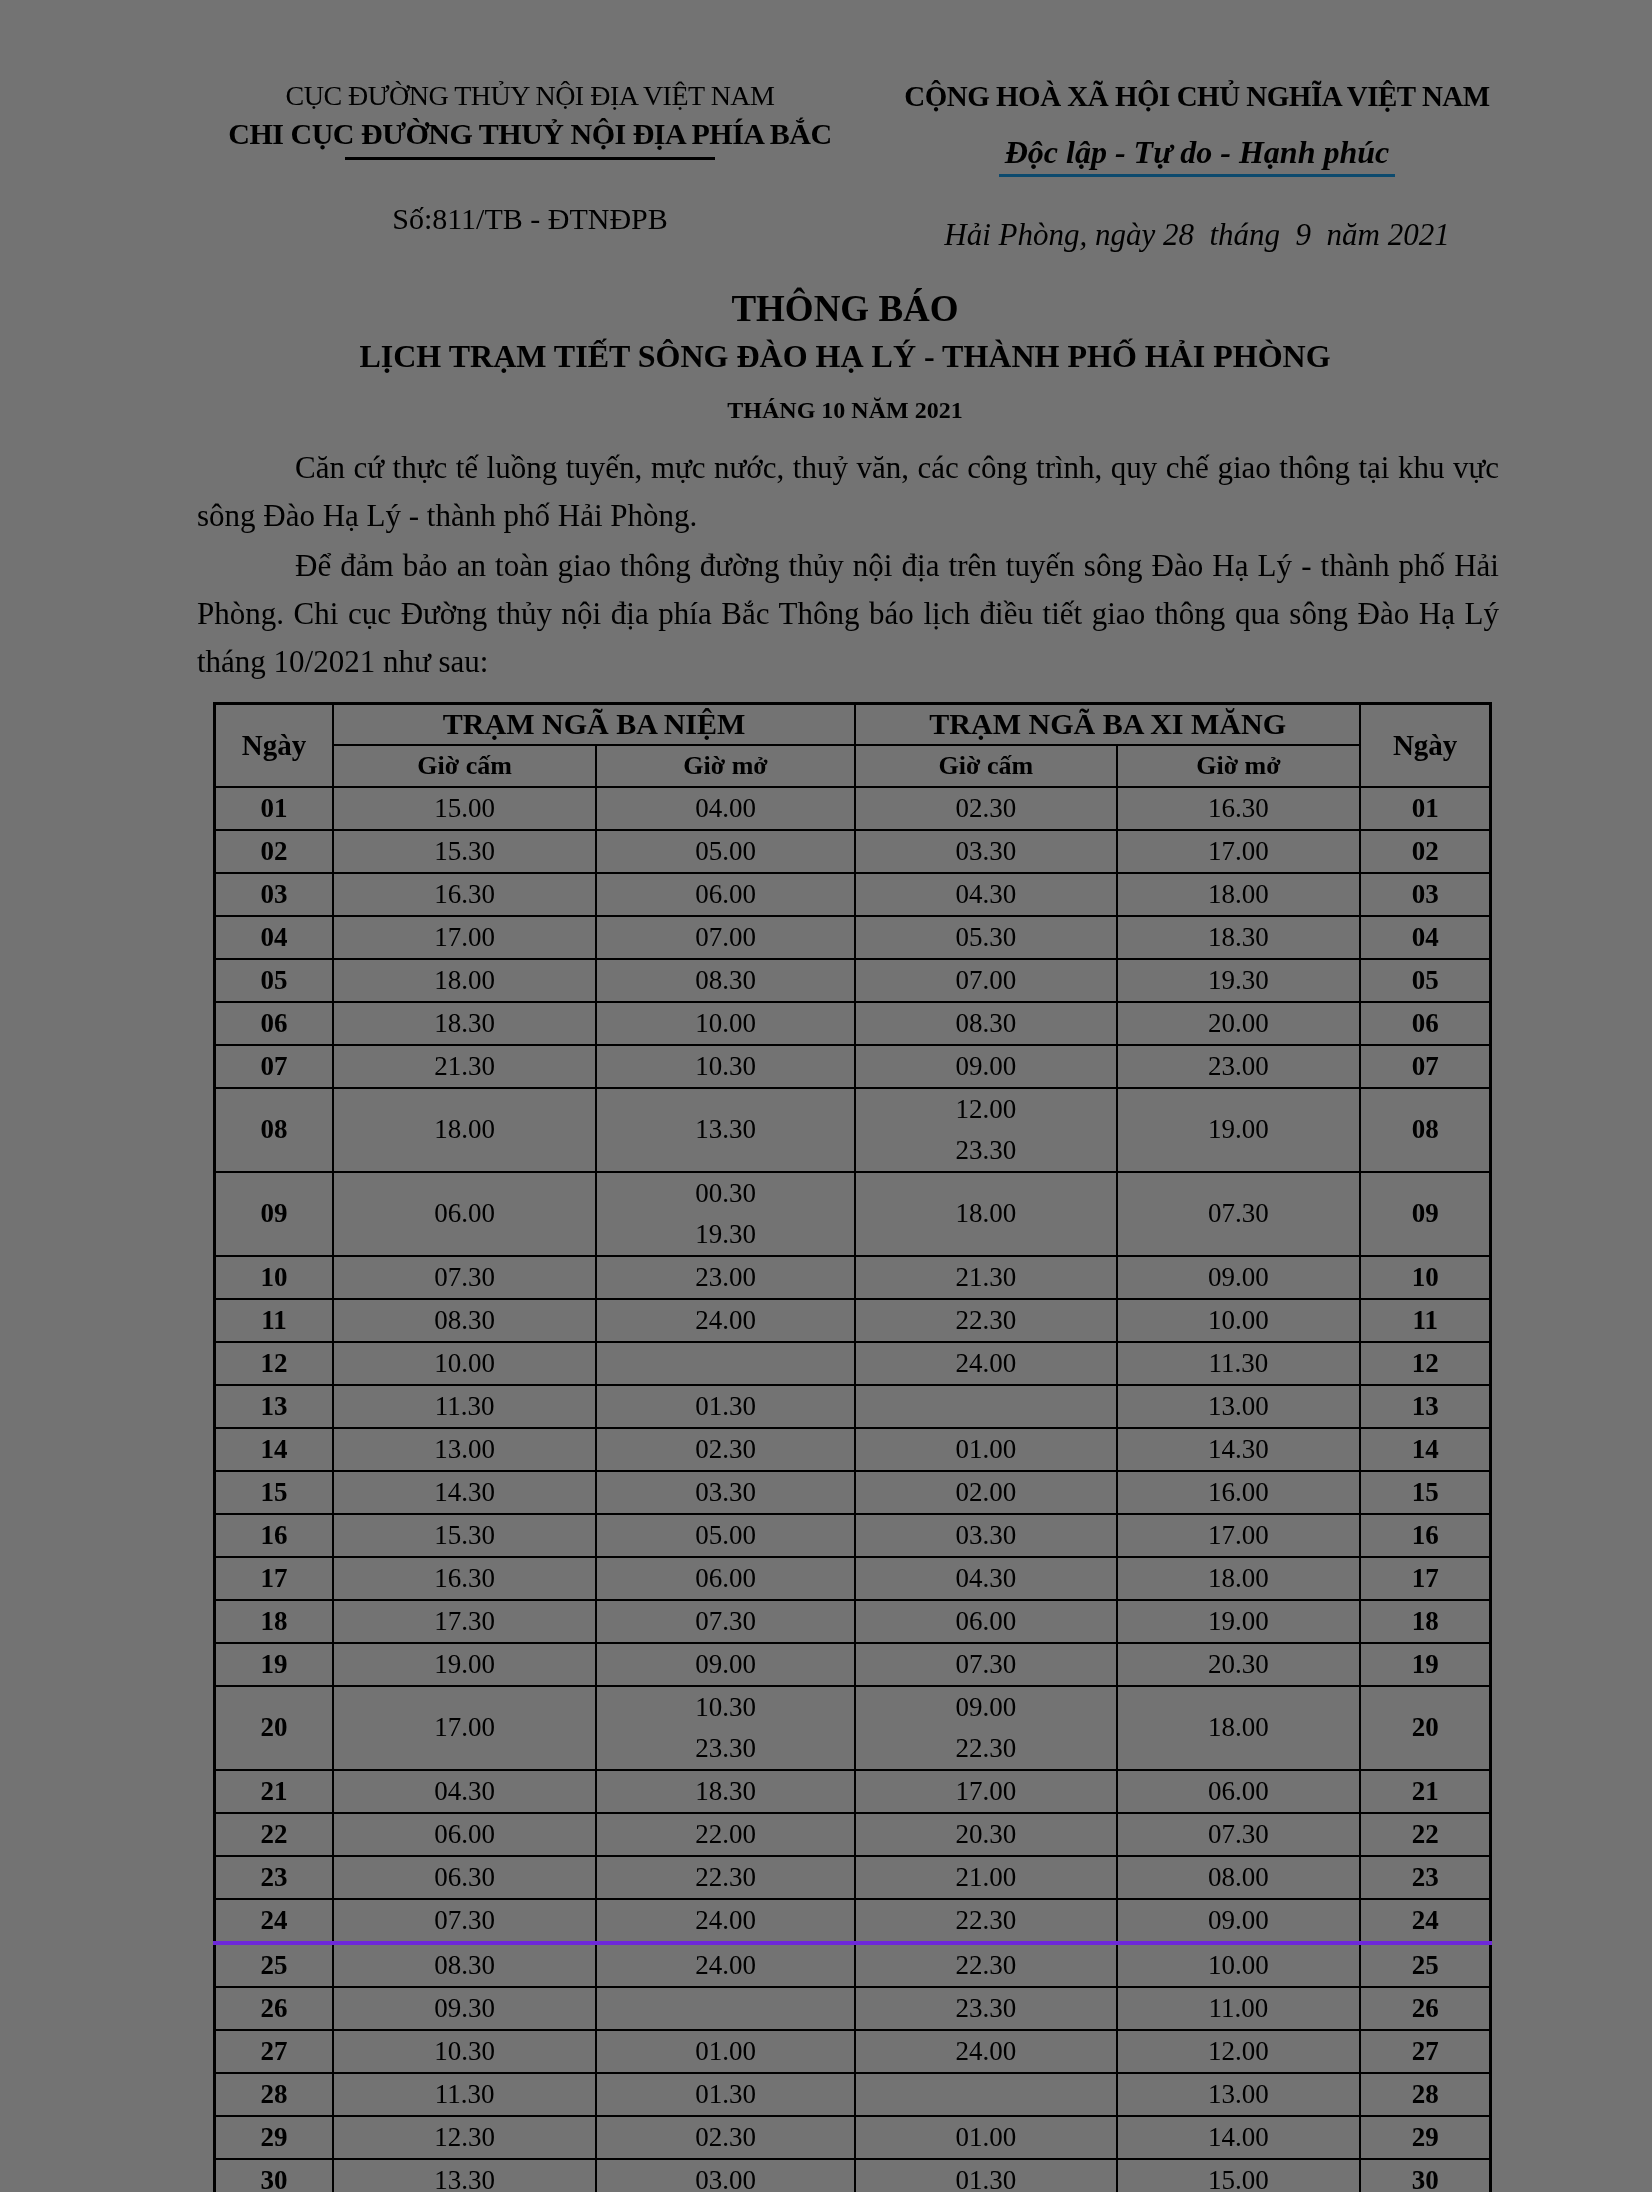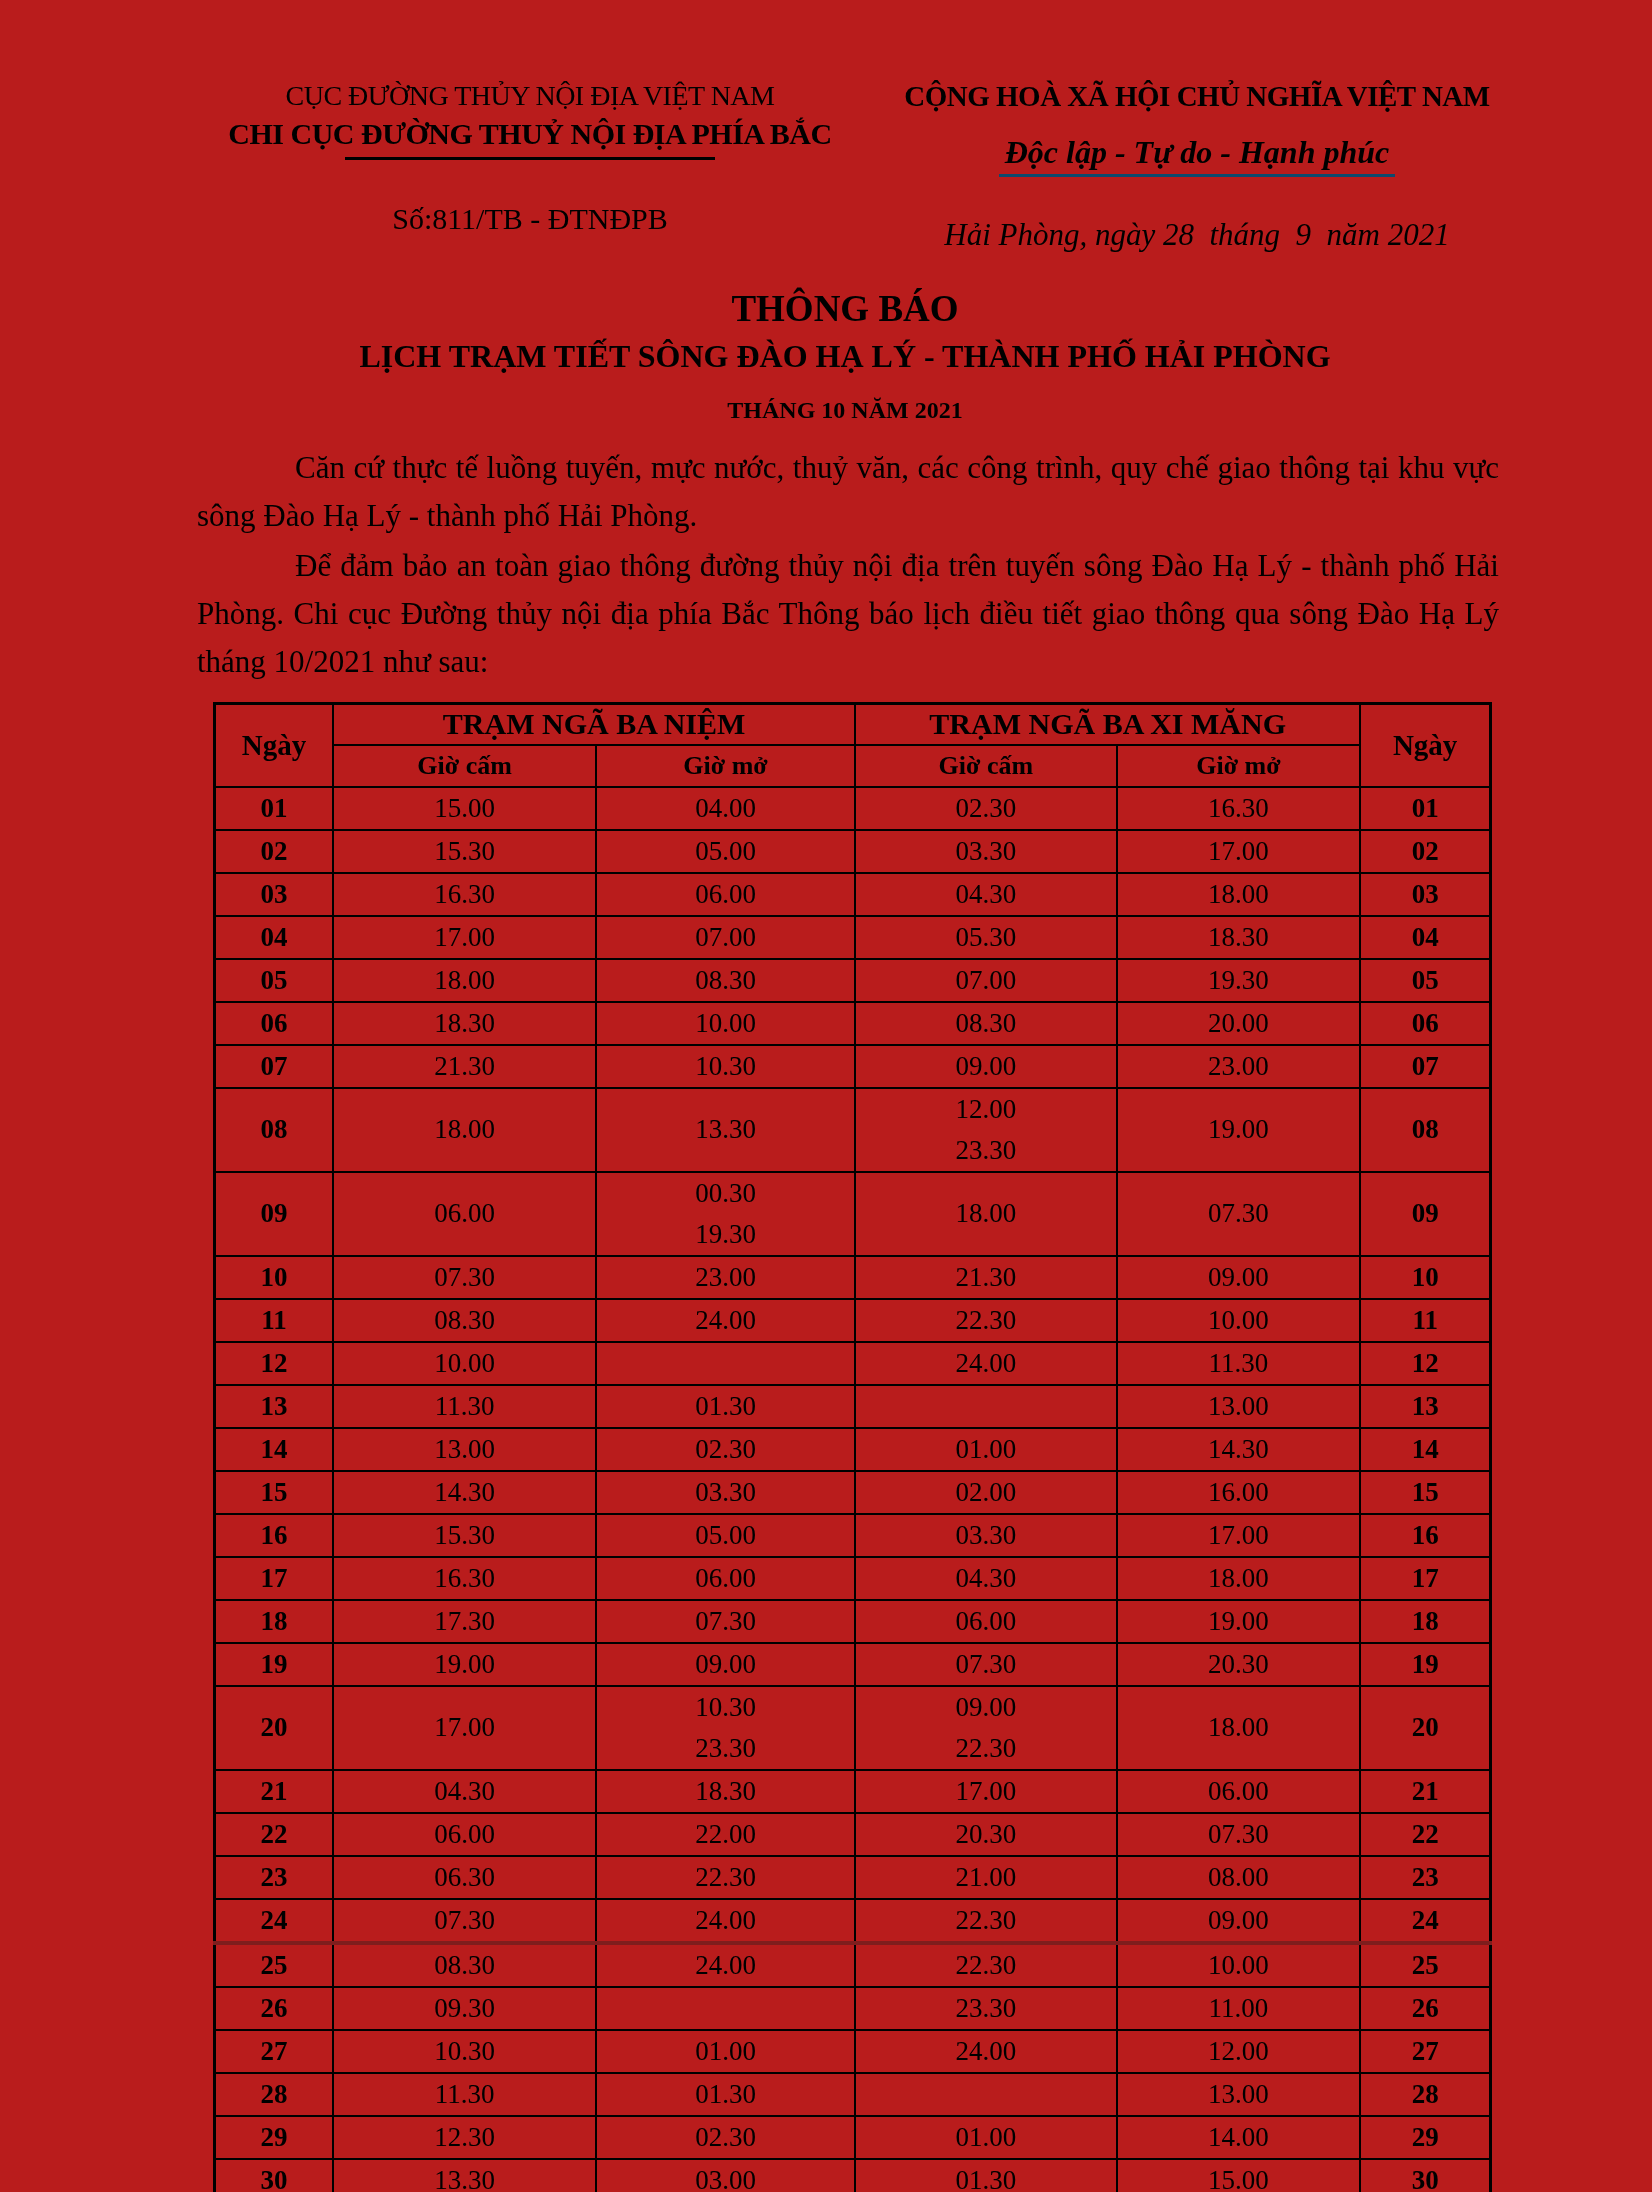--- a/index.html
+++ b/index.html
@@ -1,21 +1,21 @@
 <!DOCTYPE html>
 <html><head>
 <meta charset="utf-8">
 <style>
   * { box-sizing: border-box; }
   html, body { margin: 0; padding: 0; background: #ffffff; }
   .page {
     position: relative;
     width: 1652px;
     height: 2192px;
-    background: #b91c1c;
+    background: #737373;
     color: #000000;
     font-family: "Liberation Serif", "DejaVu Serif", serif;
     overflow: hidden;
   }
 
   
   .letterhead {
     display: flex;
     padding-top: 80px;
   }
@@ -98,21 +98,21 @@
   .sub-h     { font-size: 26px; height: 42px; line-height: 40px; }
   .day-h     { font-size: 29px; }
 
   .schedule td {
     font-size: 27px;
     height: 42px;
     line-height: 41px;
     white-space: pre-line;
   }
   .schedule td.day { font-weight: bold; }
-  .schedule tr.page-break td { border-top: 4px solid #7f1d1d; }
+  .schedule tr.page-break td { border-top: 4px solid #6d28d9; }
 </style>
 </head>
 <body>
 
 <div class="page">
 
   <div class="letterhead">
     <div class="lh-left">
       <div class="org-line1">CỤC ĐƯỜNG THỦY NỘI ĐỊA VIỆT NAM</div>
       <div class="org-line2">CHI CỤC ĐƯỜNG THUỶ NỘI ĐỊA PHÍA BẮC</div>

